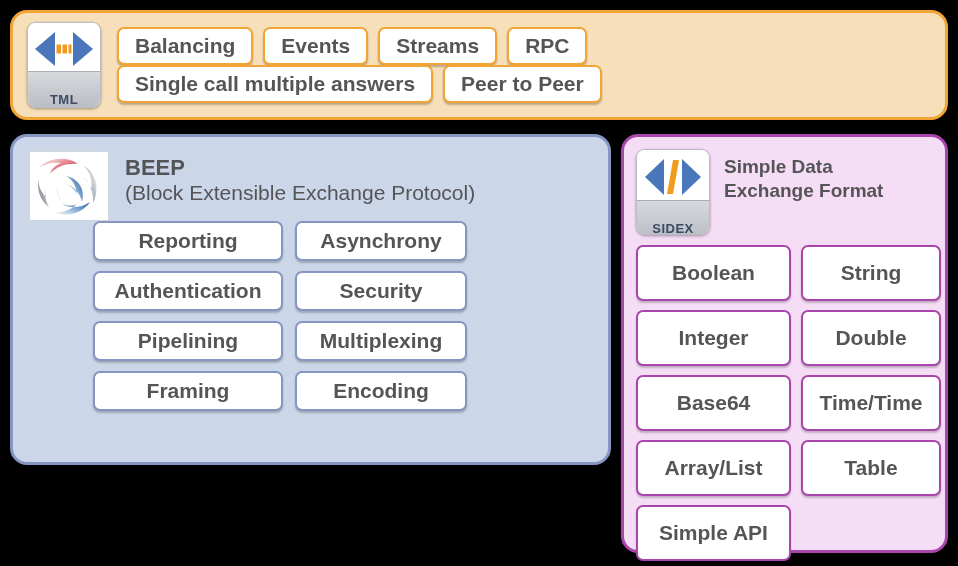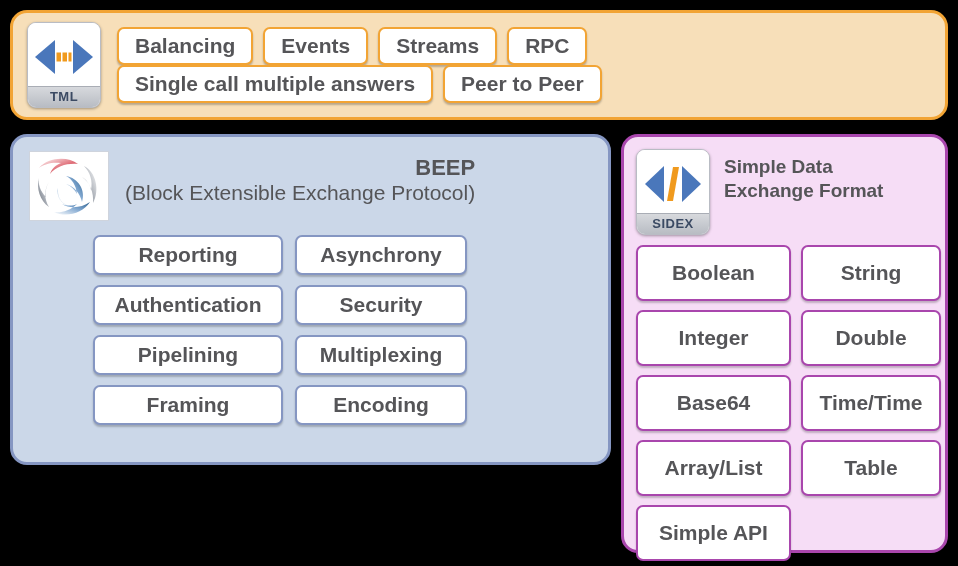--- a/index.html
+++ b/index.html
@@ -72,21 +72,21 @@
     background: #ffffff;
   }
   .icon-tile .tile-label {
     background: linear-gradient(#d7d9dd, #b8bcc3);
     border-top: 1px solid #a9adb5;
     text-align: center;
     font-size: 13px;
     font-weight: bold;
     color: #3b4a63;
     letter-spacing: .5px;
-    padding: 2px 0 3px;
+    padding: 20px 0 3px;
   }
   .tml-tile { height: 86px; }
   .sidex-tile { height: 86px; }
 
   .tml-chips {
     display: flex;
     flex-direction: column;
     gap: 0;
     margin-left: 16px;
   }
@@ -113,26 +113,26 @@
     box-shadow: 0 3px 4px rgba(0,0,0,0.55);
   }
   .beep-head { display: flex; align-items: flex-start; gap: 16px; }
   .beep-logo {
     width: 80px; height: 70px; flex: 0 0 80px;
     background: #ffffff;
     border: 1px solid #cfd4dd;
     display: flex; align-items: center; justify-content: center;
     overflow: hidden;
   }
-  .beep-titles { padding-top: 4px; text-align: right; }
+  .beep-titles { padding-top: 4px; }
   .beep-title { font-size: 22px; font-weight: bold; color: #555558; line-height: 1.15; }
   .beep-sub { font-size: 21px; color: #555558; line-height: 1.25; }
 
   .beep-grid {
-    margin-top: 14px;
+    margin-top: 0;
     margin-left: 64px;
     display: grid;
     grid-template-columns: 190px 172px;
     gap: 10px 12px;
   }
   .beep-grid .chip {
     height: 40px;
     font-size: 21px;
     border: 2px solid #8596c2;
     box-shadow: 0 2px 2px rgba(0,0,0,0.22);

